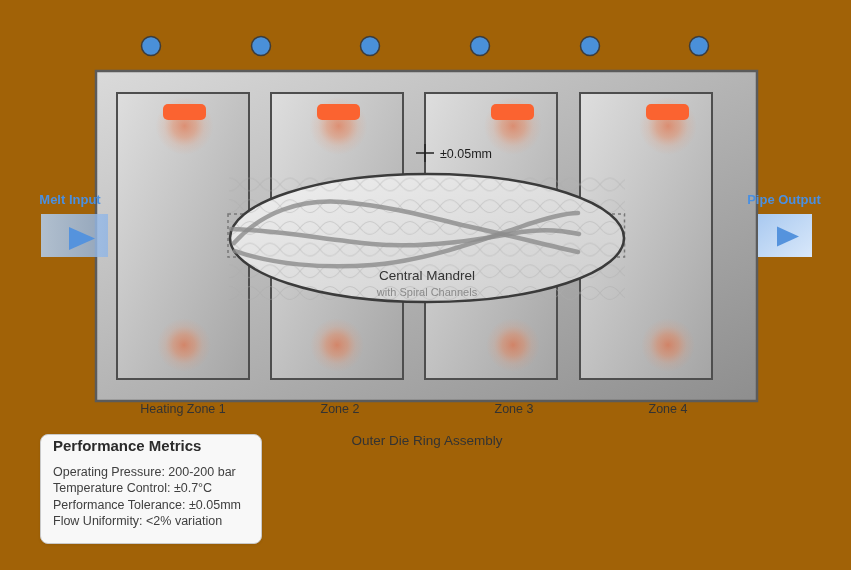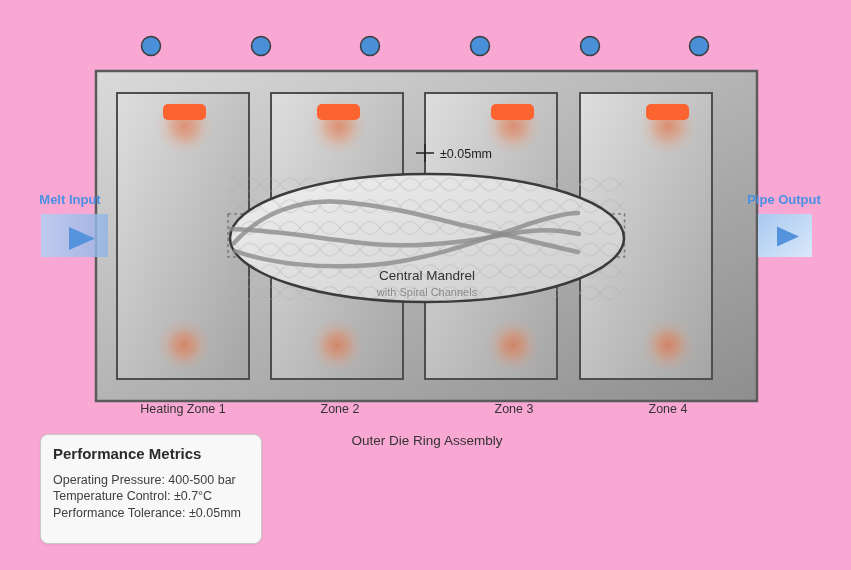--- a/index.html
+++ b/index.html
@@ -5,21 +5,21 @@
   html, body {
     margin: 0;
     padding: 0;
     background: #ffffff;
     font-family: "Liberation Sans", sans-serif;
   }
   .canvas {
     position: relative;
     width: 851px;
     height: 570px;
-    background: #f9a8d4;
+    background: #a16207;
     overflow: hidden;
   }
   .diagram-svg {
     position: absolute;
     left: 0;
     top: 0;
   }
   .diagram-svg text {
     font-family: "Liberation Sans", sans-serif;
   }
@@ -35,21 +35,21 @@
   .metrics-panel {
     position: absolute;
     left: 40px;
     top: 434px;
     width: 222px;
     height: 110px;
     box-sizing: border-box;
     background: #f8f8f8;
     border: 1px solid #c9c9c9;
     border-radius: 8px;
-    padding: 8px 12px;
+    padding: 0 12px;
     box-shadow: 0 1px 3px rgba(0,0,0,0.08);
   }
   .metrics-title {
     font-size: 15px;
     font-weight: bold;
     color: #2b2b2b;
     margin: 2px 0 10px 0;
   }
   .metric-item {
     font-size: 12.5px;
@@ -174,18 +174,19 @@
       <text class="zone-label-text" x="340" y="412.5" text-anchor="middle">Zone 2</text>
       <text class="zone-label-text" x="514" y="412.5" text-anchor="middle">Zone 3</text>
       <text class="zone-label-text" x="668" y="412.5" text-anchor="middle">Zone 4</text>
     </g>
 
     <text x="427" y="445" text-anchor="middle" font-size="13.5" fill="#333333">Outer Die Ring Assembly</text>
   </svg>
 
   <div class="metrics-panel">
     <div class="metrics-title">Performance Metrics</div>
-    <div class="metric-item">Operating Pressure: 400-500 bar</div>
+    <div class="metric-item">Operating Pressure: 200-200 bar</div>
     <div class="metric-item">Temperature Control: ±0.7°C</div>
     <div class="metric-item">Performance Tolerance: ±0.05mm</div>
+    <div class="metric-item">Flow Uniformity: &lt;2% variation</div>
   </div>
 
 </div>
 
 </body></html>

